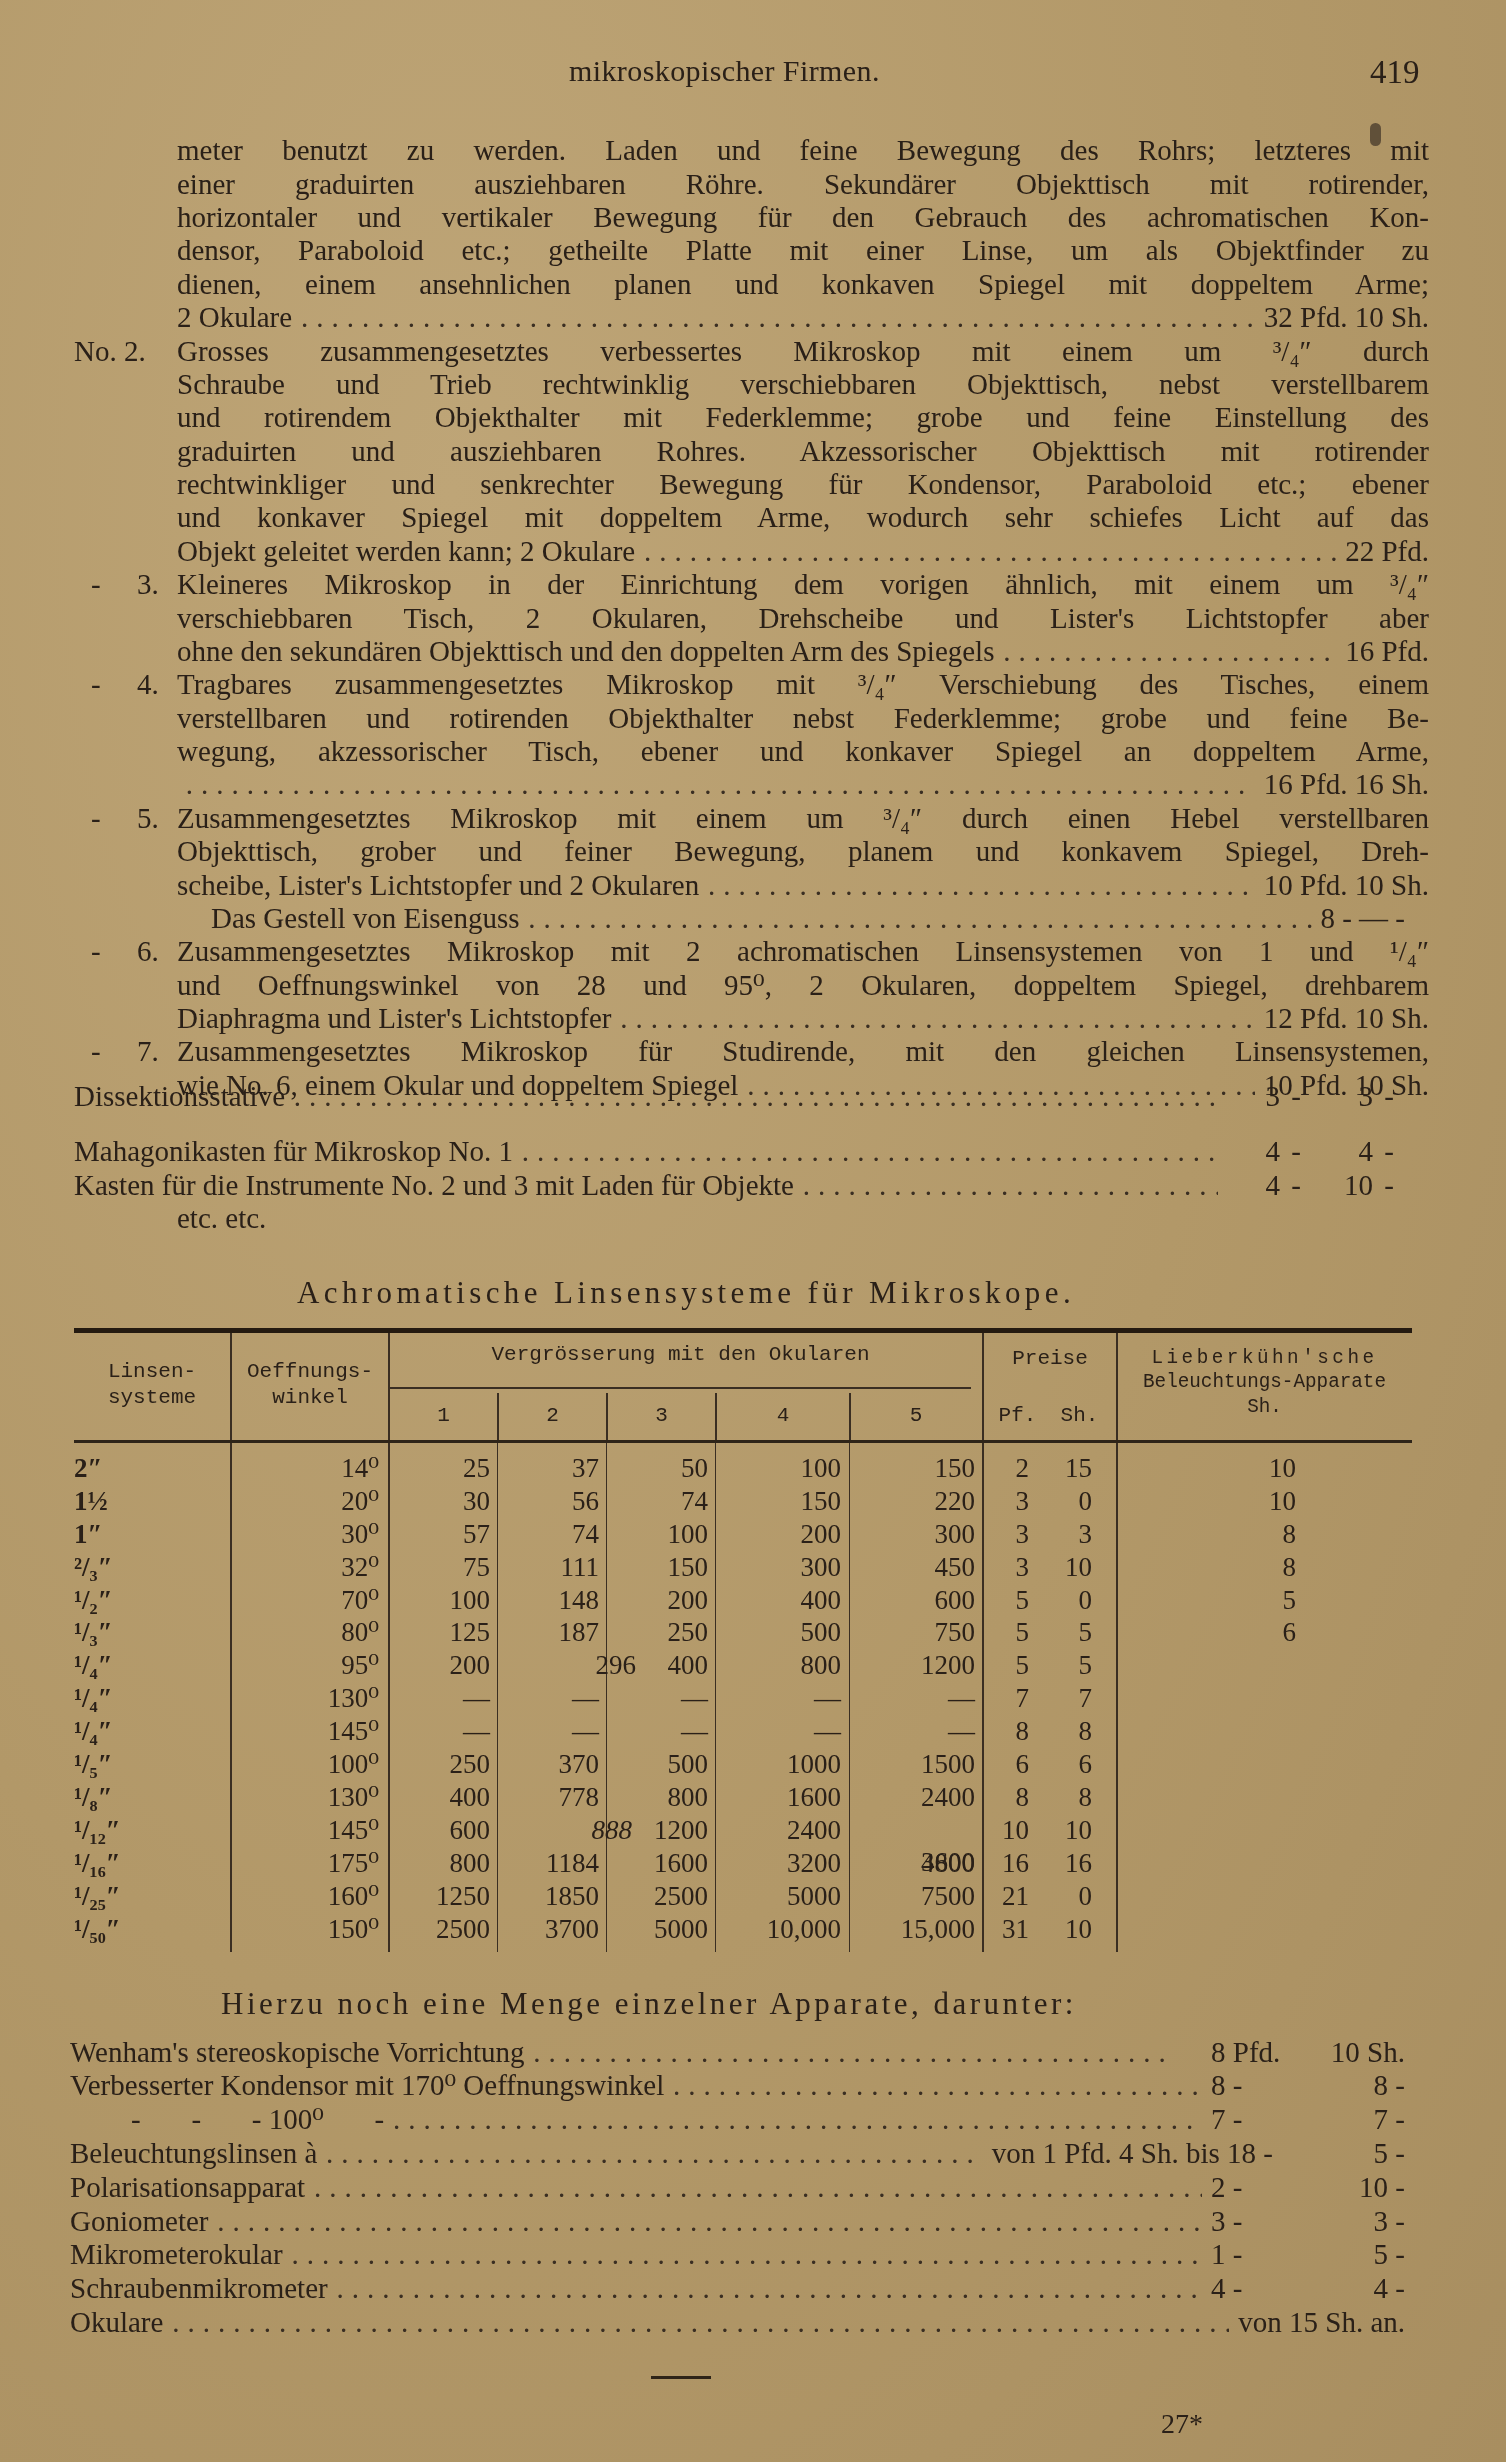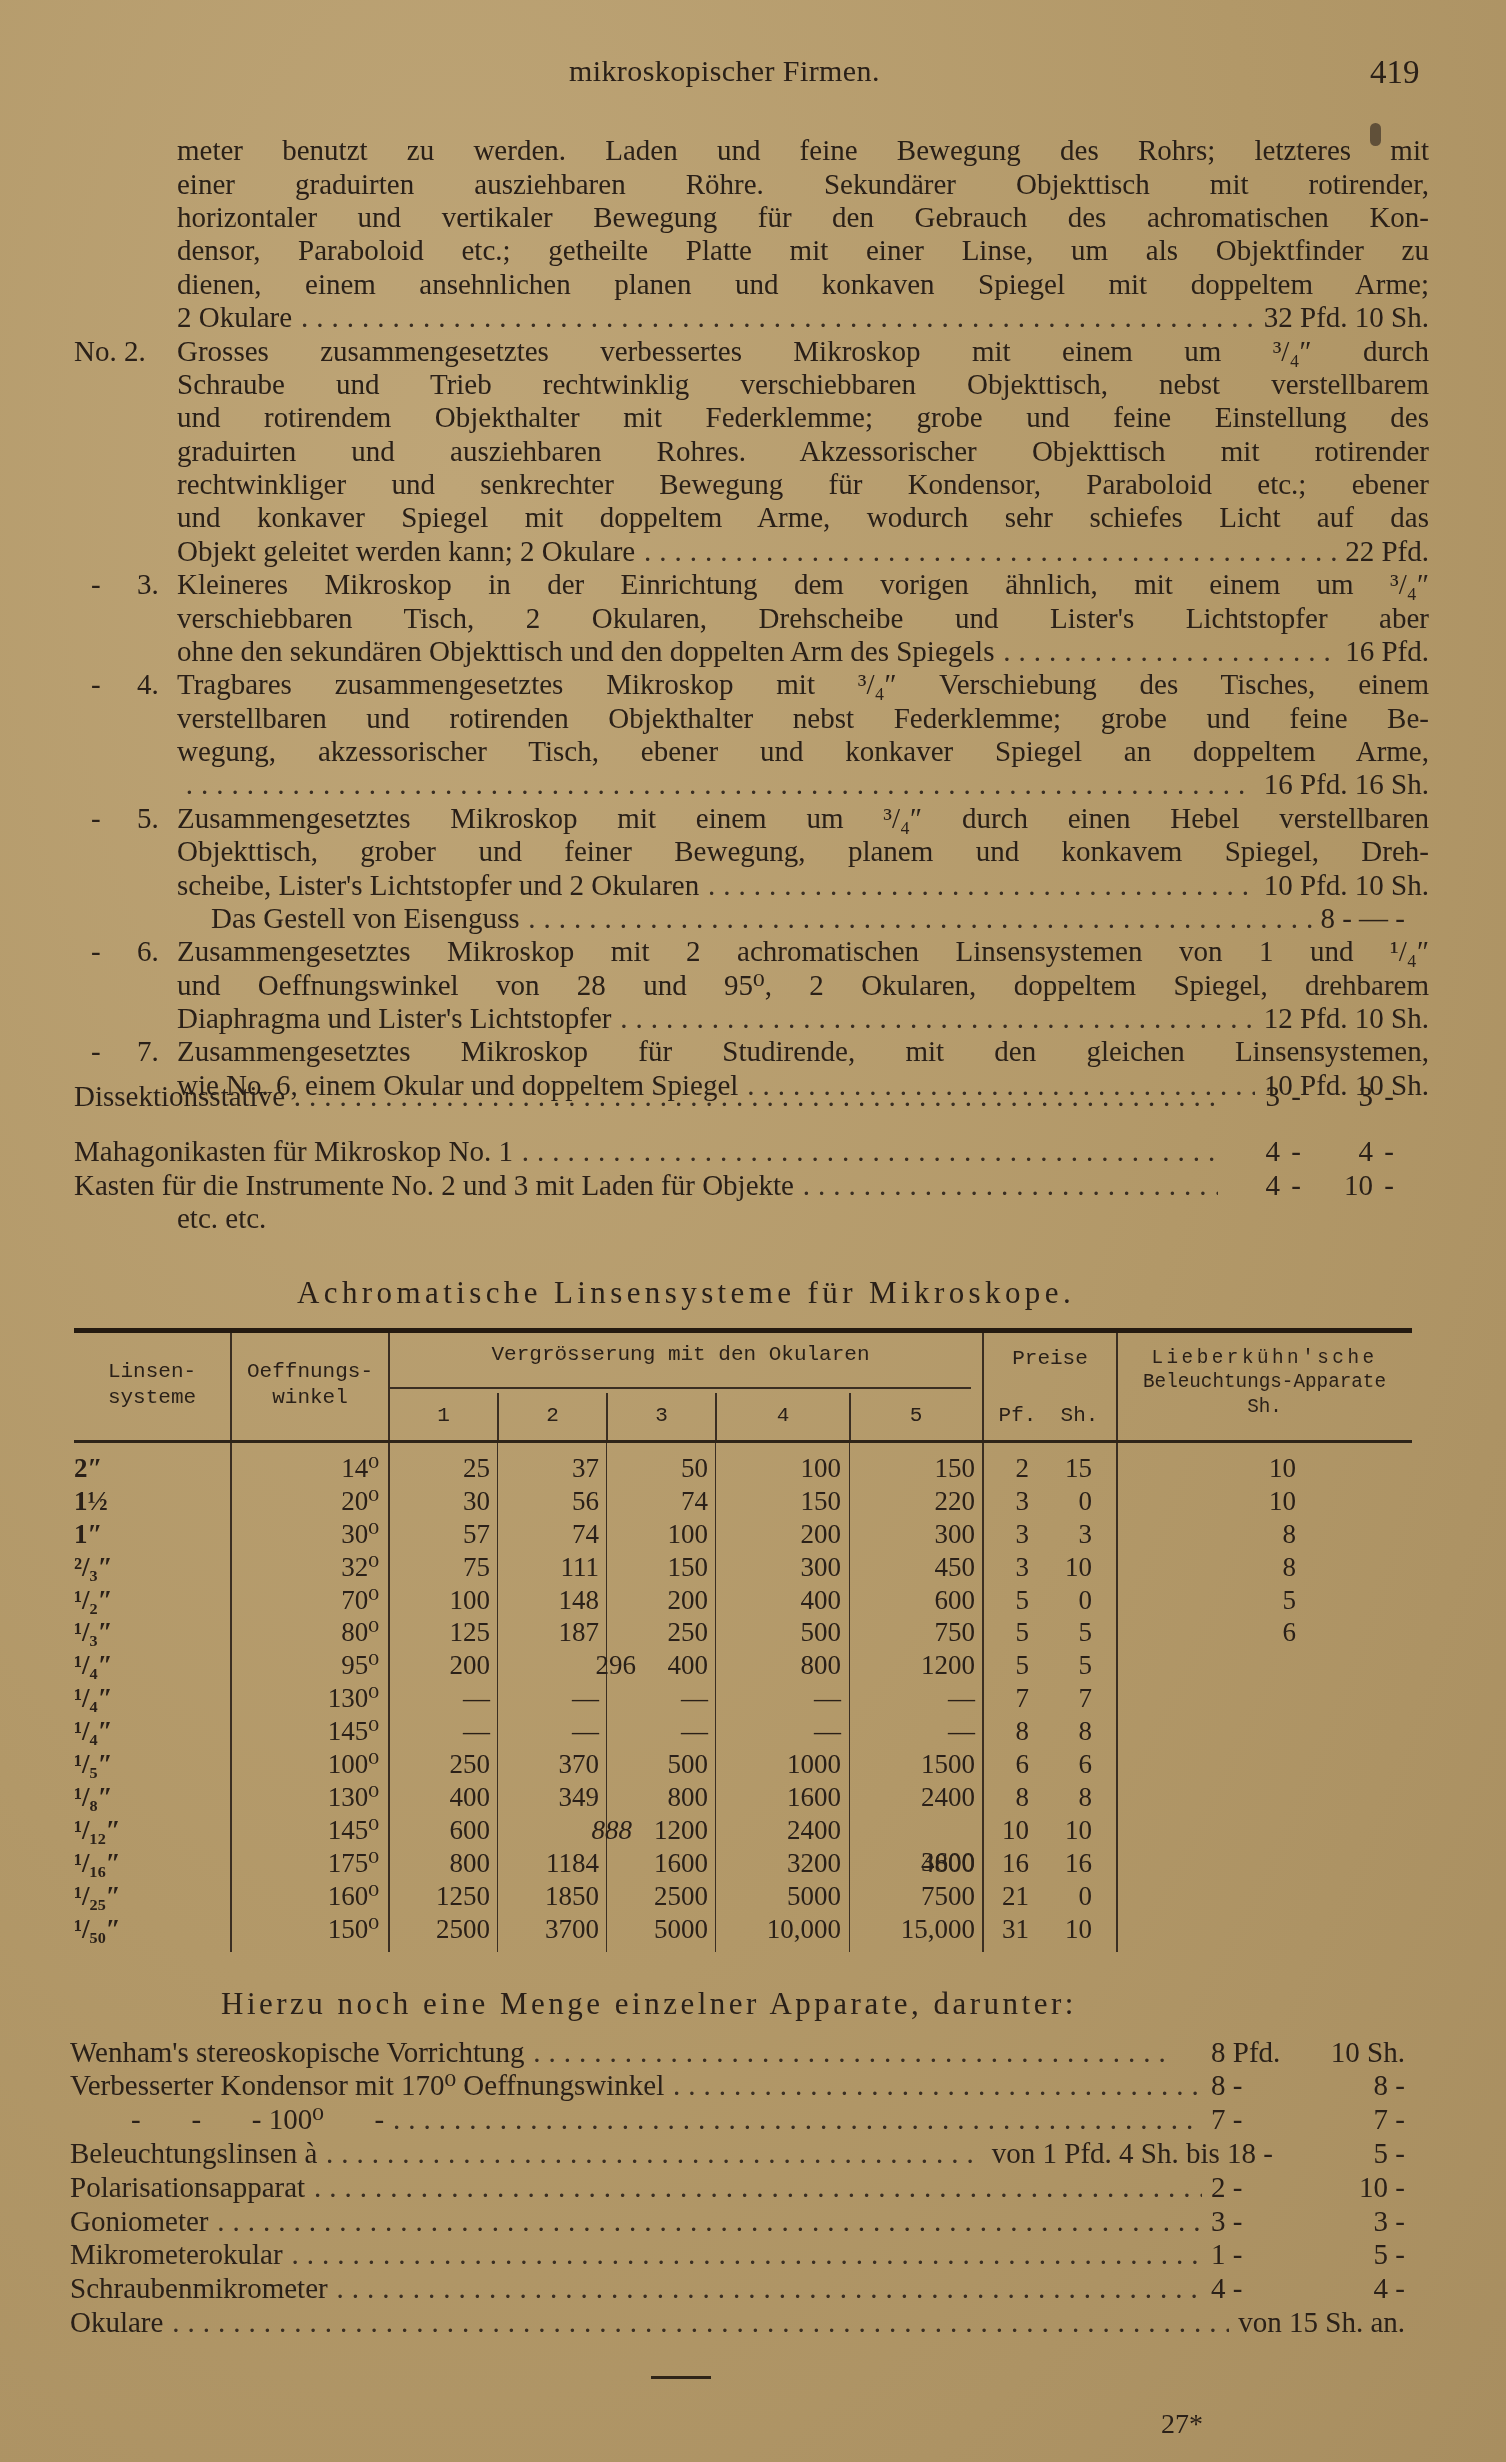--- a/index.html
+++ b/index.html
@@ -349,21 +349,21 @@
           <span class="cell" style="right: 571px;">1000</span>
           <span class="cell" style="right: 437px;">1500</span>
           <span class="cell" style="right: 383px;">6</span>
           <span class="cell" style="right: 320px;">6</span>
           <span class="cell" style="right: 116px;"></span>
         </div>
         <div class="trow" style="top: 338px;">
           <span class="lens">¹/₈″</span>
           <span class="cell" style="right: 1033px;">130⁰</span>
           <span class="cell" style="right: 922px;">400</span>
-          <span class="cell" style="right: 813px;">349</span>
+          <span class="cell" style="right: 813px;">778</span>
           <span class="cell" style="right: 704px;">800</span>
           <span class="cell" style="right: 571px;">1600</span>
           <span class="cell" style="right: 437px;">2400</span>
           <span class="cell" style="right: 383px;">8</span>
           <span class="cell" style="right: 320px;">8</span>
           <span class="cell" style="right: 116px;"></span>
         </div>
         <div class="trow" style="top: 371px;">
           <span class="lens">¹/₁₂″</span>
           <span class="cell" style="right: 1033px;">145⁰</span>

